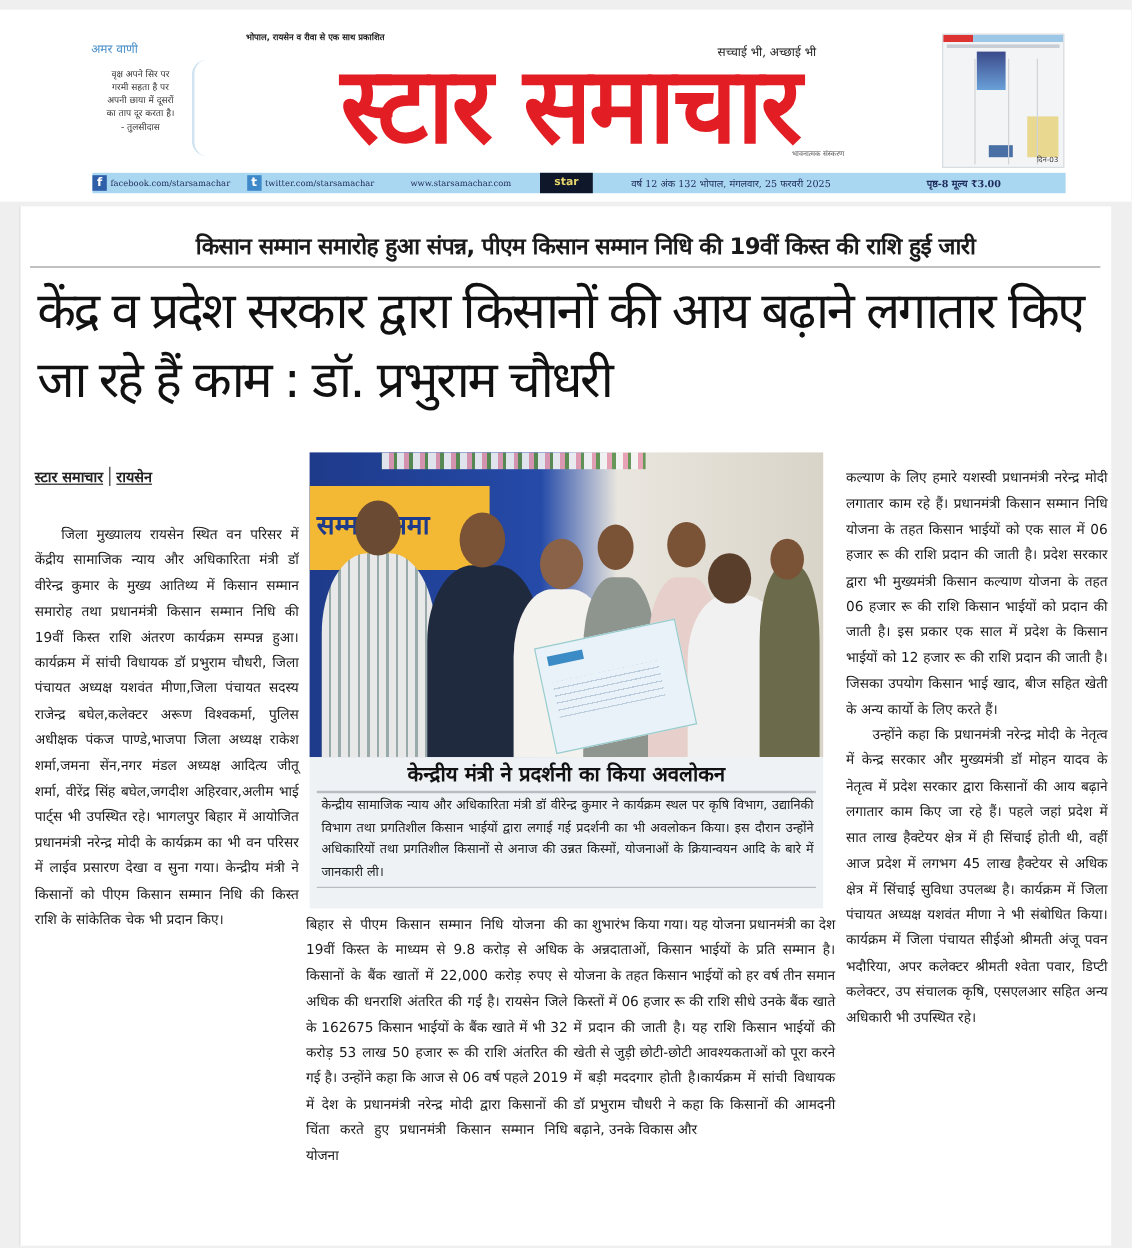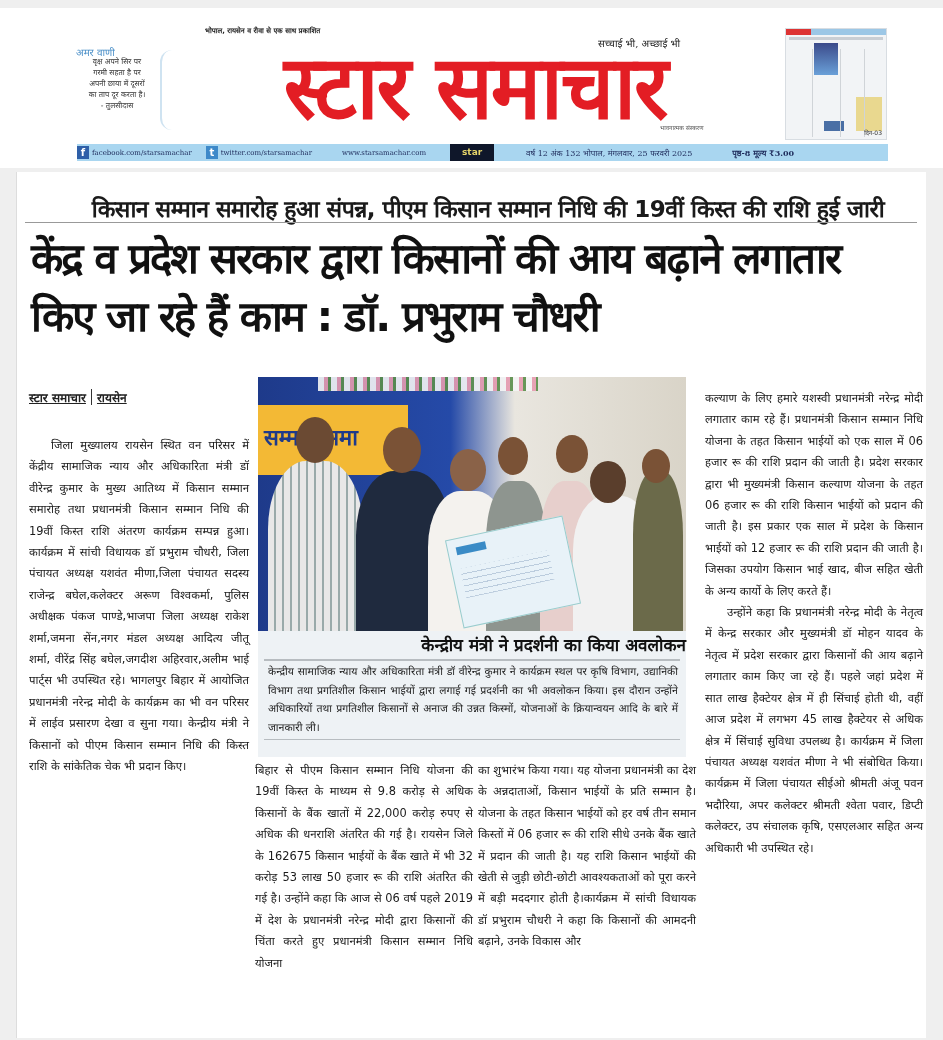--- a/index.html
+++ b/index.html
@@ -3,47 +3,47 @@
 <meta charset="utf-8">
 <style>
   * { box-sizing: border-box; margin: 0; padding: 0; }
   html, body { width: 943px; height: 1040px; overflow: hidden; background: #efefef; }
   body { font-family: "DejaVu Sans", sans-serif; color: #1a1a1a; position: relative; }
 
   
   .masthead { position: absolute; left: 0; top: 8px; width: 943px; height: 160px; background: #ffffff; }
   .tagline-left { position: absolute; left: 205px; top: 18px; font-size: 7px; color: #222; font-weight: bold; }
   .tagline-right { position: absolute; left: 598px; top: 28px; font-size: 10px; color: #222; font-family: "DejaVu Serif", serif; }
-  .amar-vani { position: absolute; left: 76px; top: 37px; font-size: 10px; color: #4a8fc8; font-family: "DejaVu Serif", serif; }
+  .amar-vani { position: absolute; left: 76px; top: 25px; font-size: 10px; color: #4a8fc8; font-family: "DejaVu Serif", serif; }
   .quote { position: absolute; left: 76px; top: 48px; width: 82px; font-size: 7.5px; line-height: 11px; text-align: center; color: #333; }
   .brace { position: absolute; left: 160px; top: 42px; width: 14px; height: 80px; border-left: 2px solid #cfe3f1; border-radius: 12px 0 0 12px; }
   .brand { position: absolute; left: 190px; top: 30px; width: 570px; height: 100px; font-family: "DejaVu Sans", sans-serif; font-weight: bold; color: #e31d24; font-size: 84px; line-height: 100px; letter-spacing: -2px; text-align: center; transform: scaleY(1.05); }
   .brand-sub { position: absolute; left: 660px; top: 116px; font-size: 6px; color: #555; }
   .thumb { position: absolute; left: 785px; top: 20px; width: 102px; height: 112px; background: #f2f4f6; border: 1px solid #d8dde2; overflow: hidden; }
   .thumb .t-head { height: 6px; background: linear-gradient(90deg,#d33 0 25%,#9cc7e6 25% 100%); }
   .thumb .t-line { height: 3px; margin: 2px 3px; background: #c9ced4; }
   .thumb .t-img1 { position: absolute; left: 28px; top: 14px; width: 24px; height: 32px; background: linear-gradient(#3b4a8a,#6aa0d8); }
   .thumb .t-img2 { position: absolute; left: 70px; top: 68px; width: 26px; height: 34px; background: #e9d88f; }
   .thumb .t-img3 { position: absolute; left: 38px; top: 92px; width: 20px; height: 10px; background: #4a6fa5; }
   .thumb .t-col { position: absolute; top: 20px; width: 1px; height: 88px; background: #d0d4d8; }
   .thumb .t-label { position: absolute; right: 4px; bottom: 2px; font-size: 6px; color: #333; }
 
   .infobar { position: absolute; left: 77px; top: 136px; width: 811px; height: 17px; background: #a9d6f0; display: flex; align-items: center; font-size: 7px; color: #1d2a5a; font-family: "DejaVu Serif", serif; }
   .fb-icon, .tw-icon { display: inline-block; width: 12px; height: 13px; background: #2e5fa8; color: #fff; font-size: 10px; font-weight: bold; text-align: center; line-height: 13px; margin-right: 3px; font-family: "DejaVu Sans", sans-serif; }
   .tw-icon { background: #3d89c9; }
   .info-item { margin-right: 14px; white-space: nowrap; }
   .star-logo { display: inline-block; width: 44px; height: 17px; background: #0f172a; color: #e6d56a; font-weight: bold; font-size: 9px; text-align: center; line-height: 17px; margin-right: 32px; font-family: "DejaVu Sans", sans-serif; }
   .issue { margin-right: 40px; white-space: nowrap; font-size: 8px; }
-  .price { white-space: nowrap; font-size: 8px; font-weight: bold; }
+  .price { white-space: nowrap; font-size: 8px; font-weight: bold; margin-left: 40px; }
 
   
   .article { position: absolute; left: 16px; top: 172px; width: 910px; height: 866px; background: #ffffff; border-left: 1px solid #ddd; }
-  .kicker { position: absolute; left: 46px; top: 20px; width: 850px; text-align: center; font-size: 23px; font-weight: bold; color: #1a1a1a; letter-spacing: -0.5px; }
+  .kicker { position: absolute; left: 46px; top: 20px; width: 850px; text-align: center; font-size: 19px; font-weight: bold; color: #1a1a1a; letter-spacing: -0.5px; }
   .kicker-rule { position: absolute; left: 8px; top: 50px; width: 892px; height: 1px; background: #999; }
-  .headline { position: absolute; left: 14px; top: 58px; width: 880px; font-size: 42px; font-weight: bold; line-height: 58px; color: #111; letter-spacing: -2px; }
+  .headline { position: absolute; left: 14px; top: 58px; width: 880px; font-size: 42px; font-weight: normal; line-height: 58px; color: #111; letter-spacing: -2px; }
 
   .byline { position: absolute; left: 12px; top: 217px; font-size: 12px; color: #222; font-weight: bold; text-decoration: underline; }
   .byline .sep { display: inline-block; width: 1px; height: 16px; background: #333; margin: 0 5px -3px 5px; }
 
   .col { position: absolute; font-size: 11.4px; line-height: 21.4px; text-align: justify; color: #1a1a1a; }
   .col p { text-indent: 22px; }
   .col1 { left: 12px; top: 248px; width: 220px; margin-top: 15px; }
   .col2 { left: 238px; top: 588px; width: 218px; }
   .col3 { left: 461px; top: 588px; width: 218px; }
   .col4 { left: 688px; top: 188px; width: 218px; margin-top: 28px; }
@@ -51,21 +51,21 @@
   .photo { position: absolute; left: 241px; top: 205px; width: 428px; height: 254px; overflow: hidden; background: linear-gradient(90deg,#1e3a8a 0%,#254aa8 45%,#e9e6df 60%,#d9d4c8 100%); }
   .photo .banner { position: absolute; left: 0; top: 28px; width: 150px; height: 70px; background: #f3b935; color: #1e3a8a; font-size: 22px; font-weight: bold; padding: 16px 0 0 6px; }
   .photo .flowers { position: absolute; left: 60px; top: 0; width: 220px; height: 14px; background: repeating-linear-gradient(90deg,#f5f5f5 0 6px,#e79bb0 6px 10px,#5a8f4a 10px 13px); opacity: 0.9; }
   .photo .person { position: absolute; bottom: 0; border-radius: 40% 40% 0 0; }
   .photo .head { position: absolute; border-radius: 50%; background: #7a5236; }
   .photo .cheque { position: absolute; left: 195px; top: 150px; width: 120px; height: 90px; background: #e8f2f8; border: 1px solid #9cc; transform: rotate(-12deg); }
   .photo .cheque::before { content: ""; position: absolute; left: 8px; top: 8px; width: 30px; height: 8px; background: #3a8bc6; }
   .photo .cheque::after { content: ""; position: absolute; left: 8px; top: 30px; width: 90px; height: 30px; background: repeating-linear-gradient(#e8f2f8 0 5px,#bcd 5px 6px); }
 
   .caption-box { position: absolute; left: 241px; top: 459px; width: 428px; height: 126px; background: #eef2f5; }
-  .caption-title { position: absolute; left: 0; top: 2px; width: 428px; text-align: right; font-size: 17px; font-weight: bold; color: #111; }
+  .caption-title { position: absolute; left: 0; top: 2px; width: 428px; text-align: center; font-size: 17px; font-weight: bold; color: #111; }
   .caption-rule { position: absolute; left: 6px; top: 28px; width: 416px; height: 2px; background: #b7bcc0; }
   .caption-body { position: absolute; left: 10px; top: 31px; width: 410px; font-size: 10.6px; line-height: 18.5px; color: #222; text-align: justify; }
   .caption-rule2 { position: absolute; left: 6px; top: 108px; width: 416px; height: 1px; background: #b7bcc0; }
 </style>
 </head>
 <body>
 
 <header class="masthead">
   <div class="amar-vani">अमर वाणी</div>
   <div class="quote">

